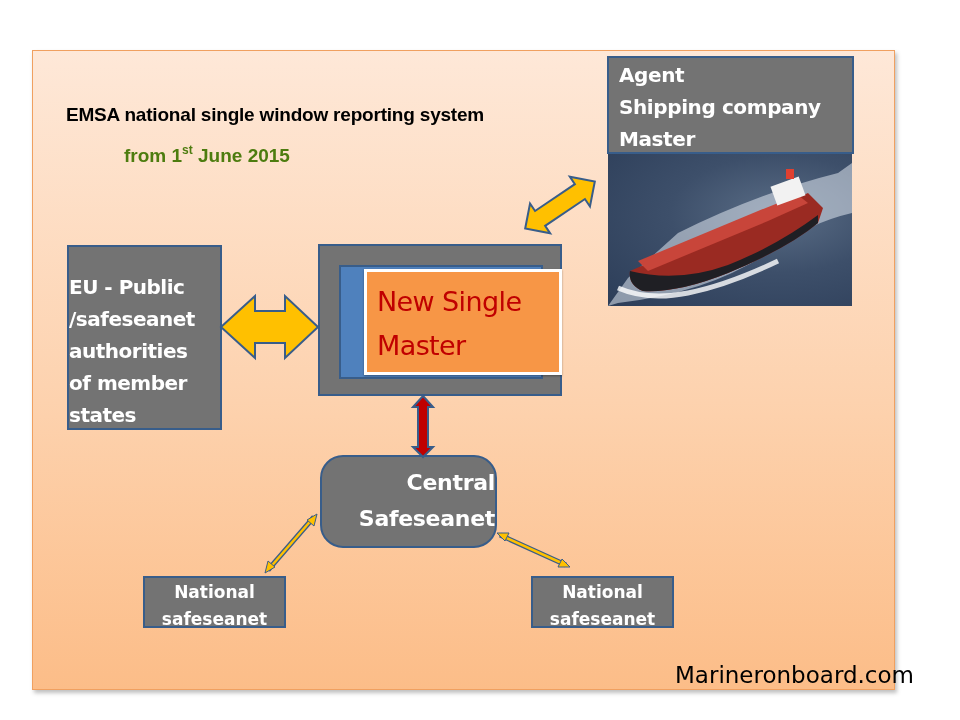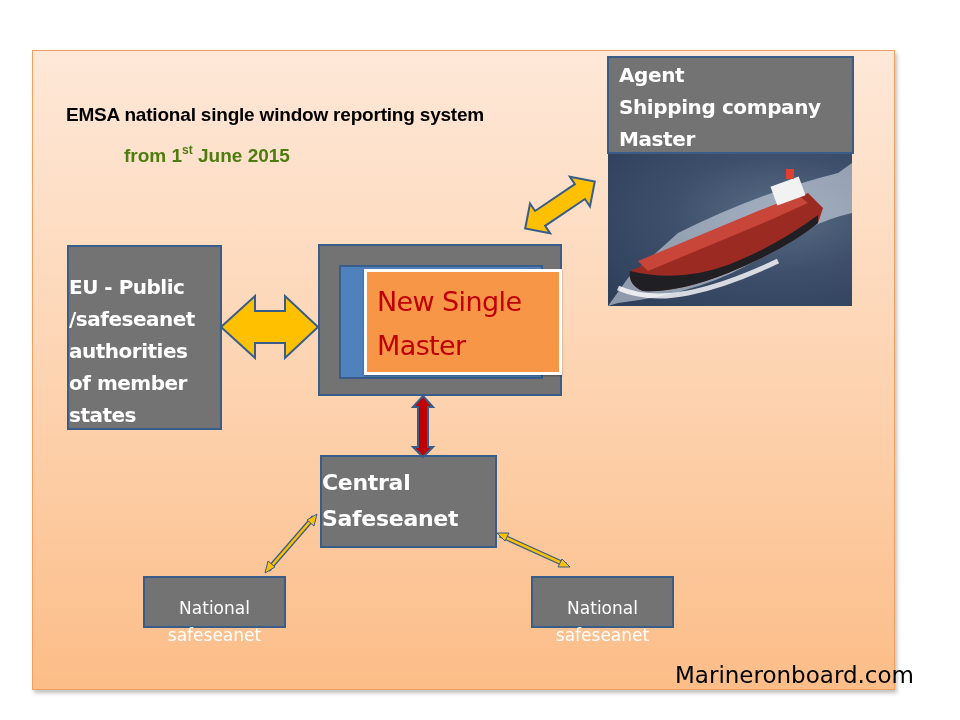--- a/index.html
+++ b/index.html
@@ -52,25 +52,25 @@
     font-weight: bold; font-size: 20px; line-height: 32px; padding: 1px 0 0 10px;
   }
   .agent-box span { display: block; letter-spacing: -0.4px; }
   .ship {
     position: absolute; left: 608px; top: 153px; width: 244px; height: 153px;
     overflow: hidden;
     background: radial-gradient(ellipse at 70% 40%, #5a6d86 0%, #3d4f6a 45%, #2c3d58 100%);
   }
   .central-box {
     left: 320px; top: 455px; width: 177px; height: 93px;
-    font-weight: bold; font-size: 22px; line-height: 36px; text-align: left; padding-top: 8px;
+    font-weight: bold; font-size: 22px; line-height: 36px; text-align: right; padding-top: 8px; border-radius: 23px;
   }
   .central-box span { display: block; letter-spacing: -0.3px; }
   .nat-box {
-    width: 143px; height: 52px; font-size: 17px; line-height: 27px; text-align: center; padding-top: 17px;
+    width: 143px; height: 52px; font-size: 17px; line-height: 27px; text-align: center; padding-top: 1px; font-weight: bold;
   }
   .nat-left { left: 143px; top: 576px; }
   .nat-right { left: 531px; top: 576px; }
   .nat-box span { display: block; }
   .watermark {
     position: absolute; left: 675px; top: 662px; font-family: "DejaVu Sans", sans-serif;
     font-size: 23px; color: #000000; white-space: nowrap;
   }
   svg.overlay { position: absolute; left: 0; top: 0; }
 </style>

